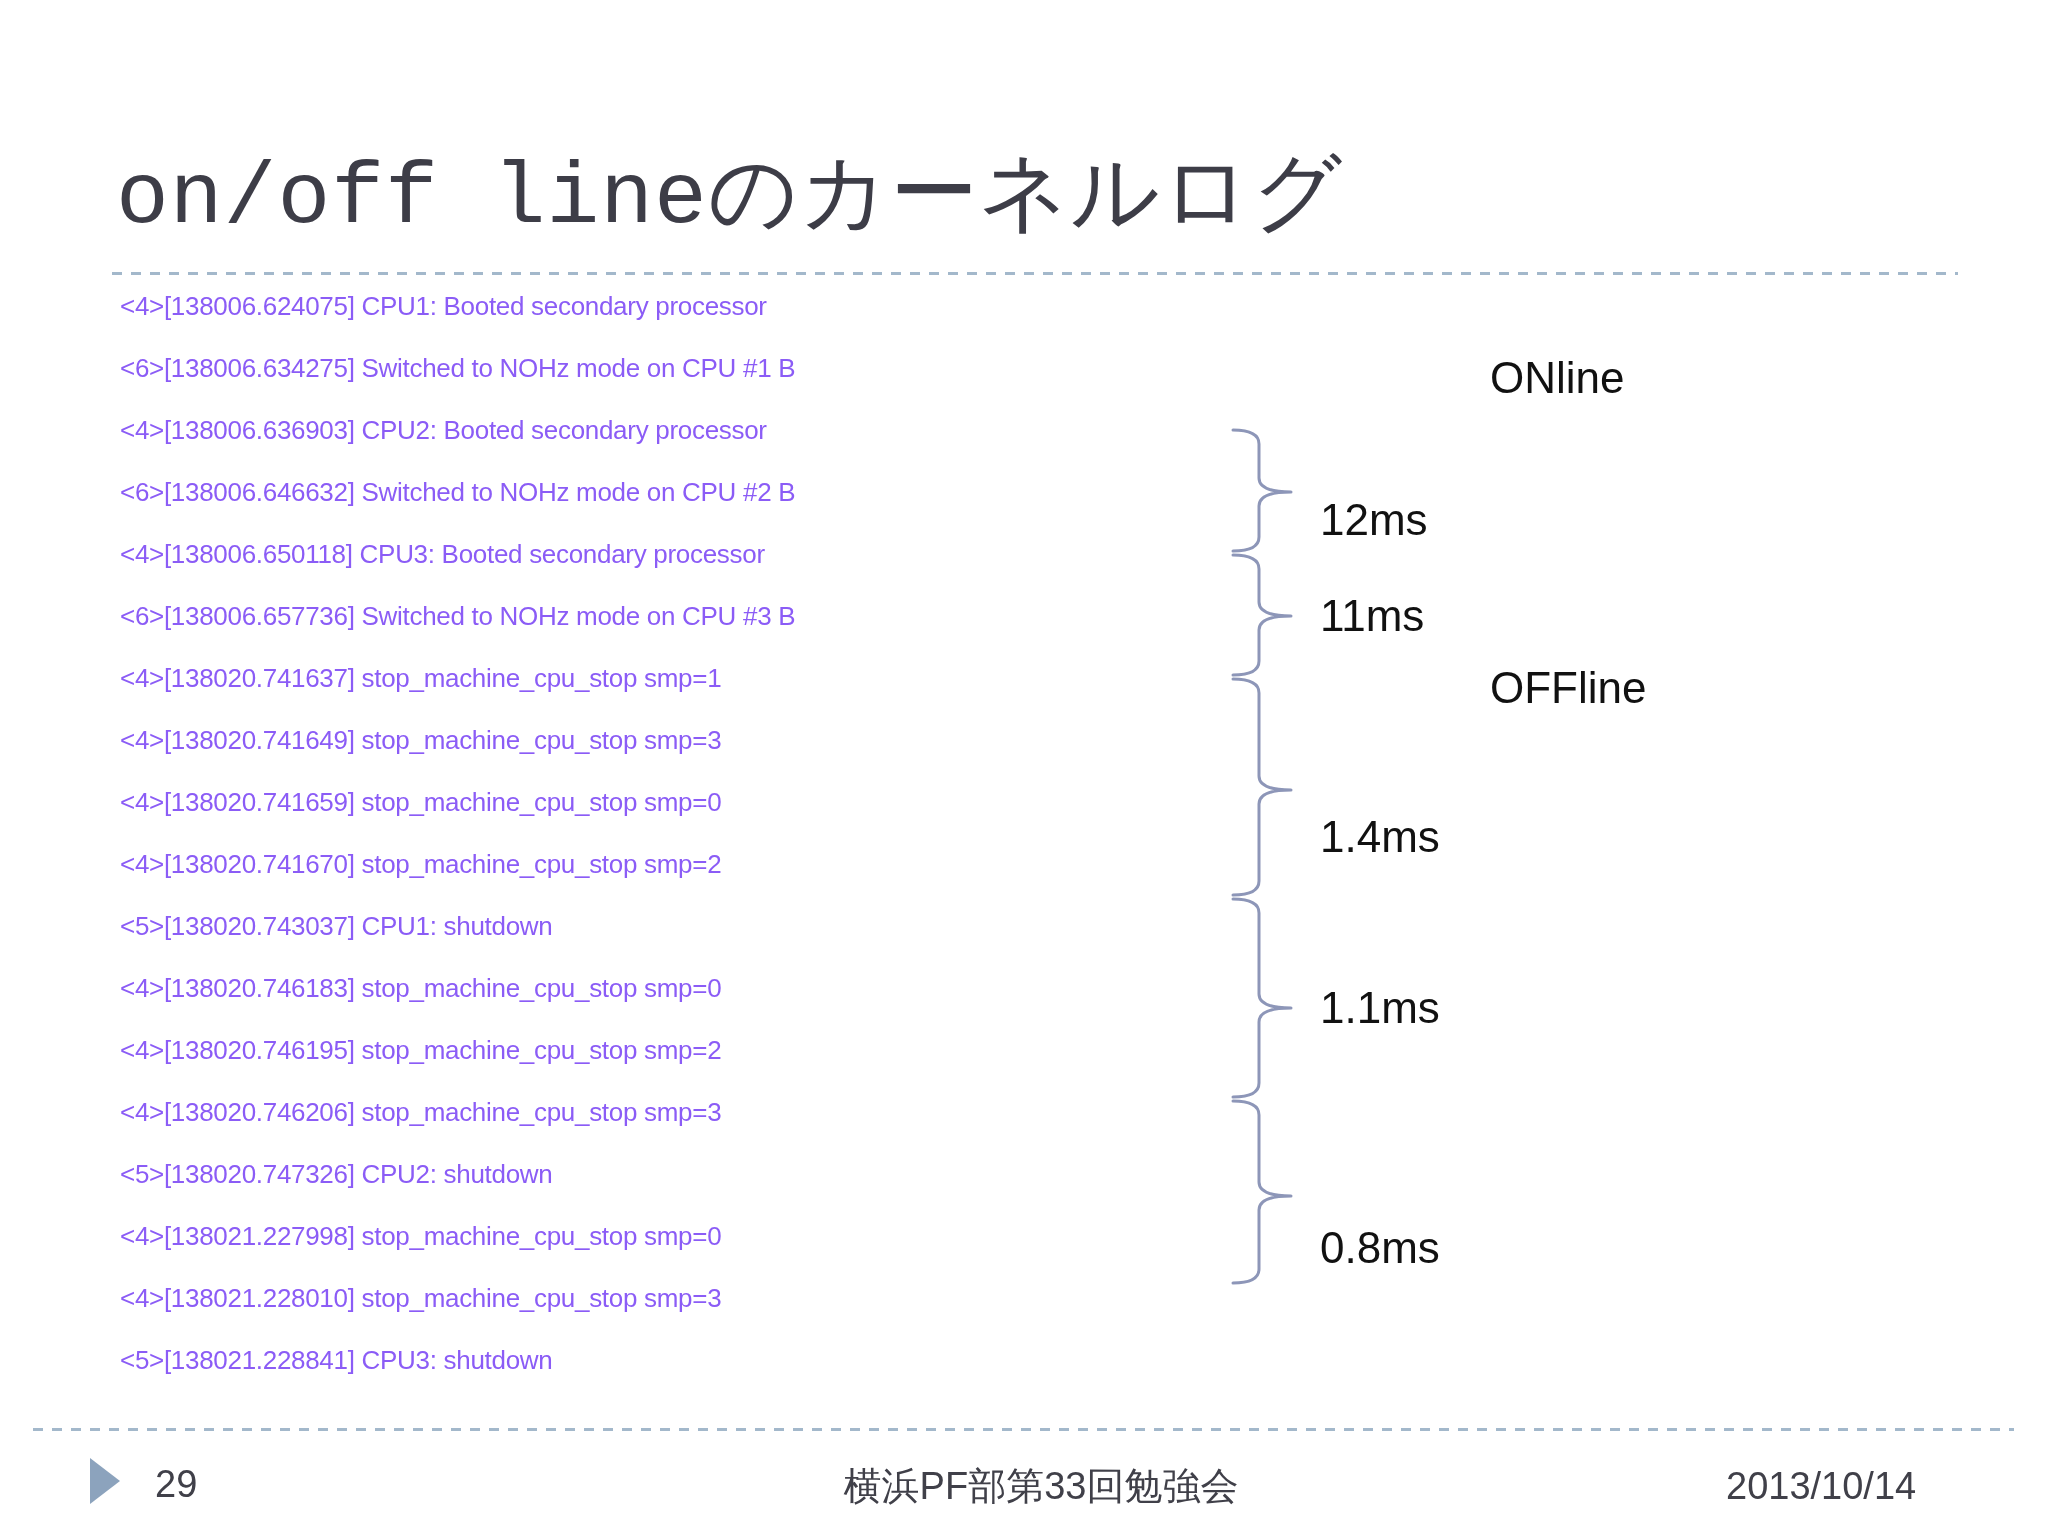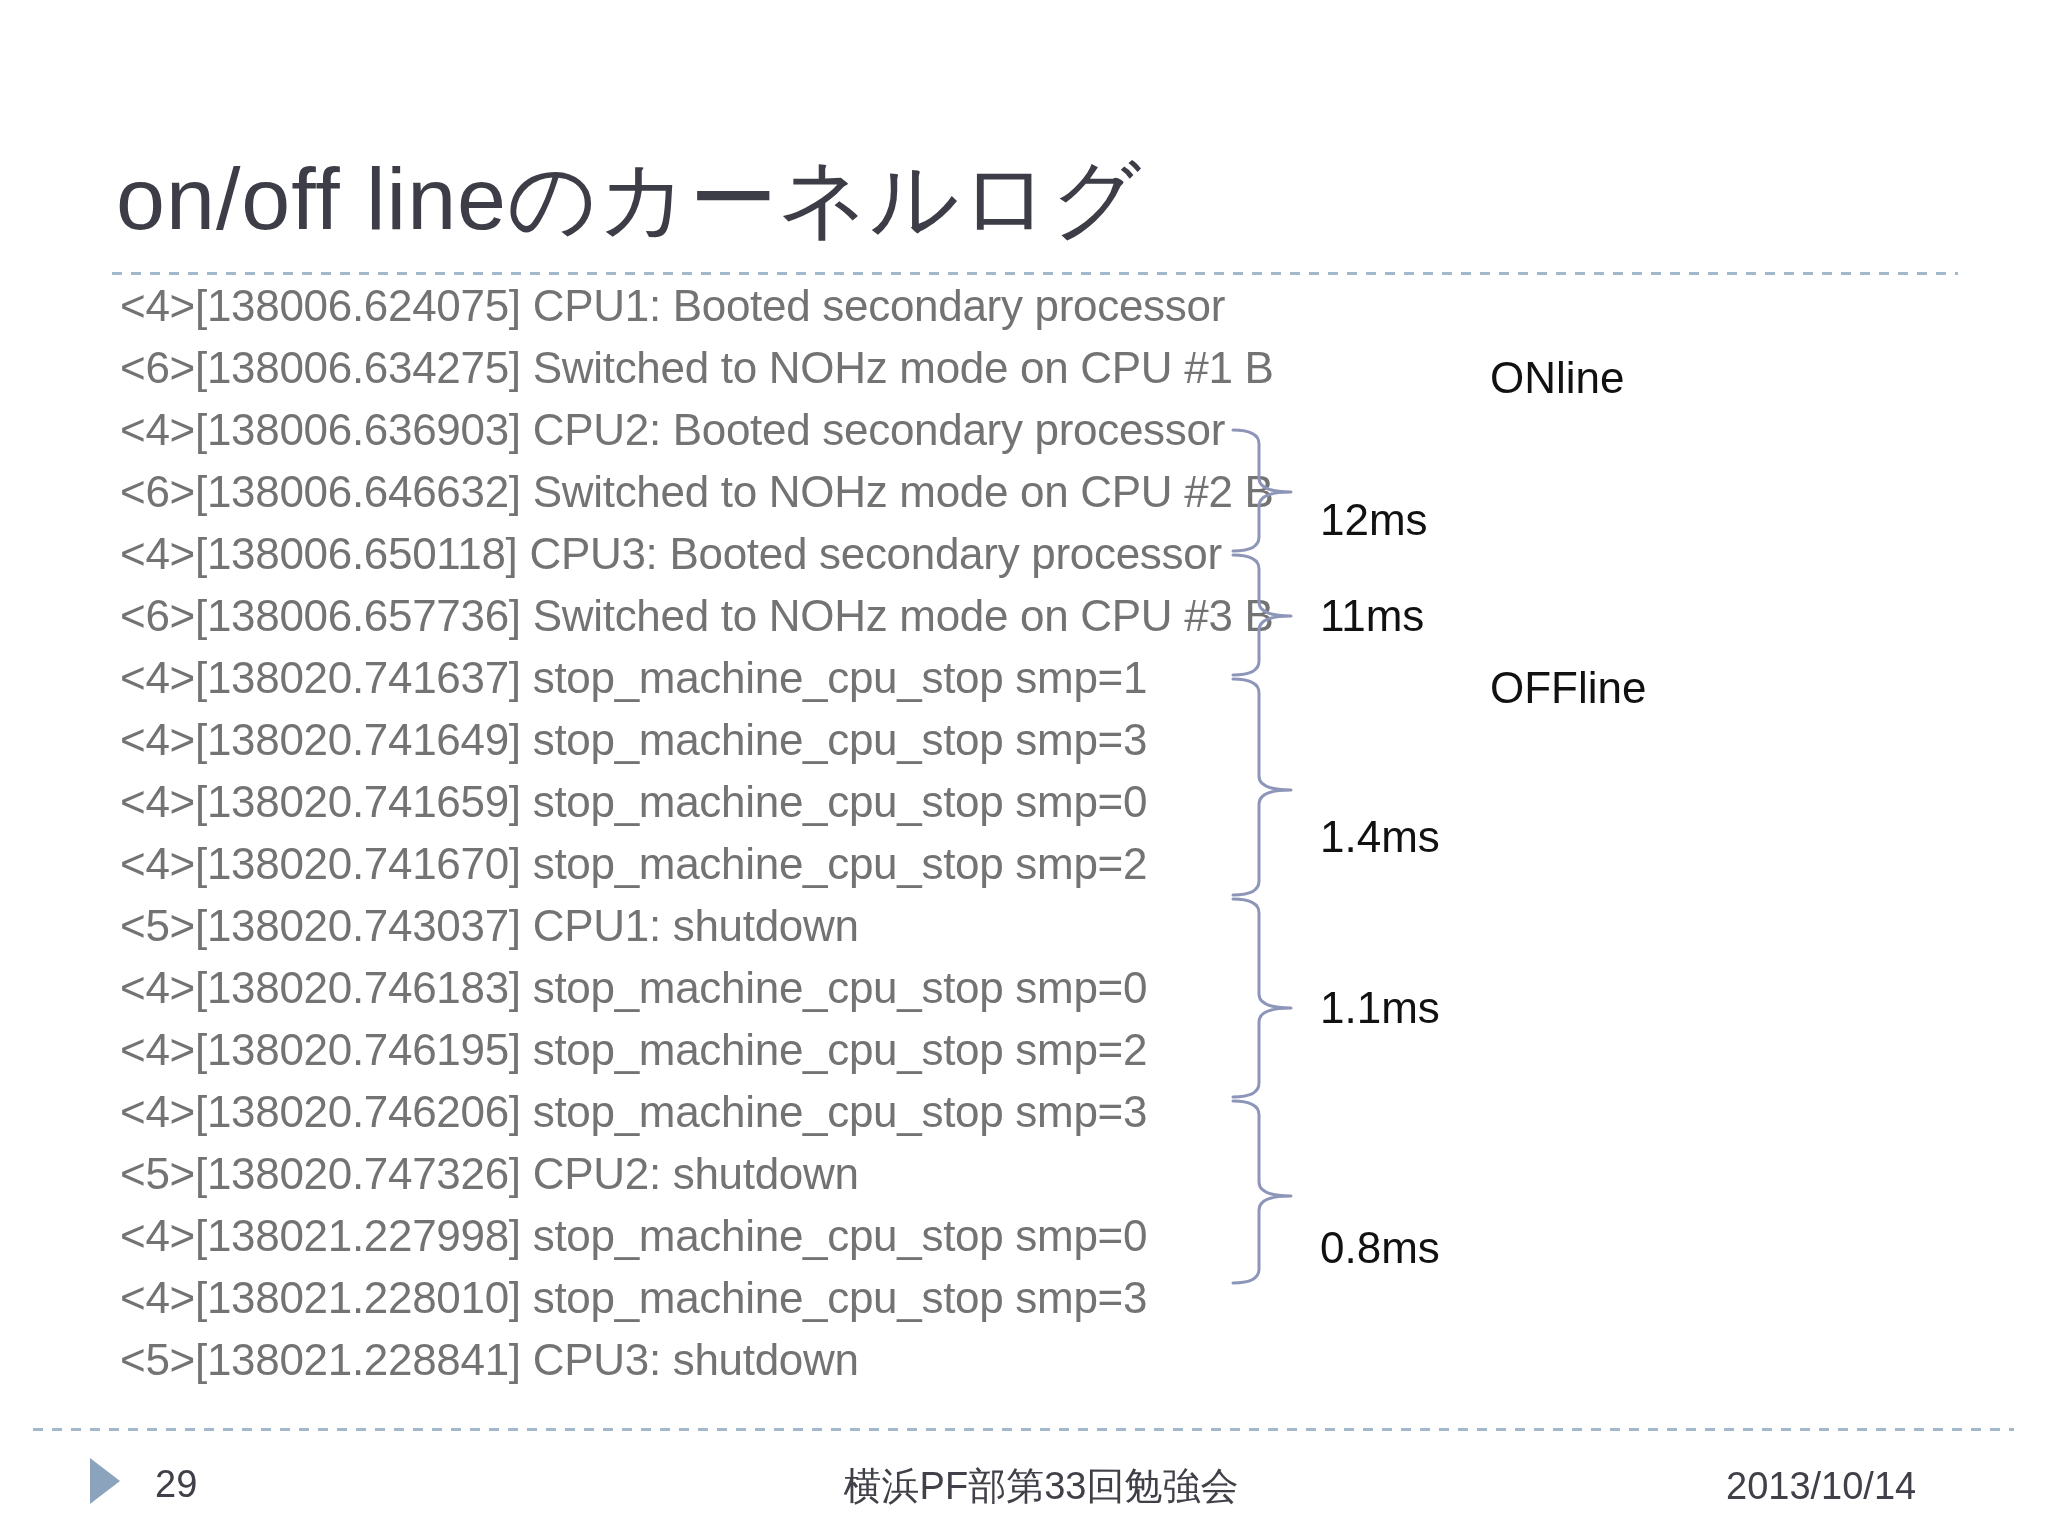--- a/index.html
+++ b/index.html
@@ -2,34 +2,34 @@
 <html><head>
 <meta charset="utf-8">
 <style>
   html,body { margin:0; padding:0; background:#ffffff; }
   .slide {
     position:relative; width:2048px; height:1536px; background:#ffffff;
     font-family:"Liberation Sans","DejaVu Sans",sans-serif; overflow:hidden;
   }
   .slide-title {
     position:absolute; left:116px; top:148px;
-    font-family:Liberation Sans, sans-serif;
+    font-family:Liberation Mono, monospace;
     font-size:88px; line-height:1.15; color:#3d3d47; letter-spacing:1px;
     white-space:nowrap;
   }
   .dashed-rule {
     position:absolute; height:3px;
     background:repeating-linear-gradient(90deg,#a3b8cb 0 10px,transparent 10px 19px);
   }
   #title-rule  { left:112px; right:90px; top:272px; }
   #footer-rule { left:33px;  right:34px; top:1428px; }
 
   .log { position:absolute; left:120px; top:275px; }
   .log-line {
-    height:62px; line-height:62px; font-size:44px; color:#737373;
+    height:62px; line-height:62px; font-size:26px; color:#8b5cf6;
     white-space:pre; letter-spacing:-0.3px;
   }
 
   .side-label {
     position:absolute; left:1490px; transform:translateY(-50%);
     font-size:44px; color:#111111; white-space:nowrap;
   }
   .ms-label {
     position:absolute; left:1320px; transform:translateY(-50%);
     font-size:44px; color:#111111; white-space:nowrap;

